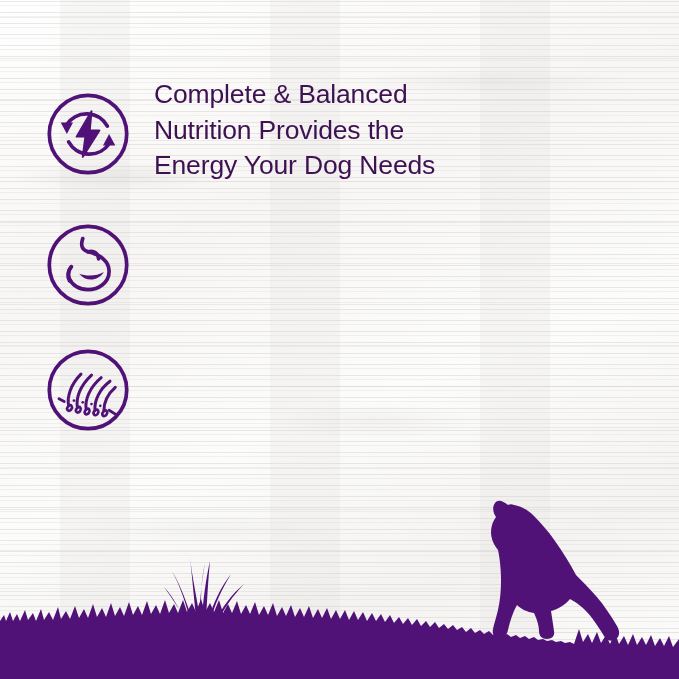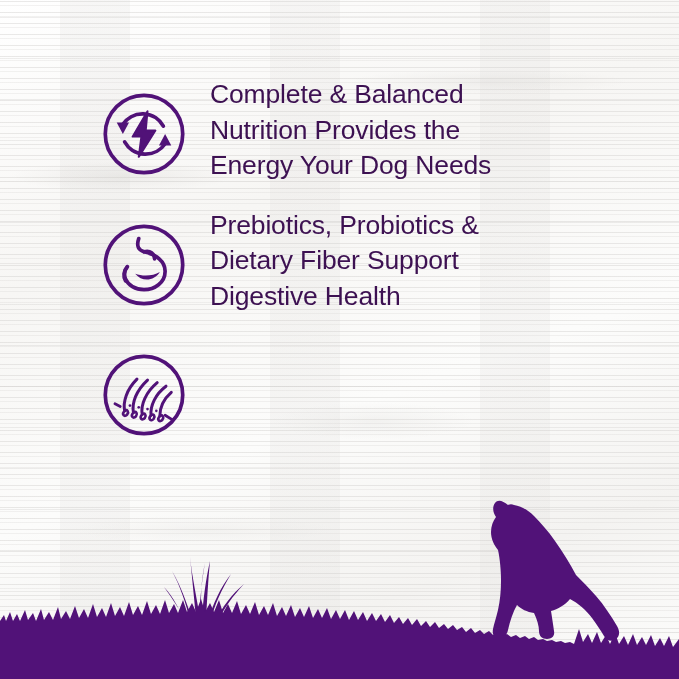--- a/index.html
+++ b/index.html
@@ -82,21 +82,21 @@
   .benefits {
     position: absolute;
     top: 75px;
     left: 0;
     width: 679px;
   }
   .benefit-row {
     display: flex;
     align-items: flex-start;
     margin-bottom: 22px;
-    padding-left: 100px;
+    padding-left: 44px;
   }
   .benefit-icon {
     flex: 0 0 auto;
     width: 88px;
     height: 88px;
     margin-top: 15px;
   }
   .benefit-icon svg {
     display: block;
     width: 88px;
@@ -172,23 +172,20 @@
                    C 40 78 32 73 29 66
                    C 27 61 28 56 31 52" fill="none" stroke="#511278" stroke-width="4.2" stroke-linecap="round" stroke-linejoin="round"></path>
 
           <path d="M 50 35 C 57 33 62 37 62 43" fill="none" stroke="#511278" stroke-width="4.2" stroke-linecap="round"></path>
 
           <path d="M 31 52 C 27 56 26 63 29 68" fill="none" stroke="#511278" stroke-width="4.2" stroke-linecap="round"></path>
 
           <path d="M 40 60 C 48 70 62 68 68 58 C 60 63 48 63 40 60 Z" fill="#511278"></path>
         </svg>
       </div>
-      <div class="benefit-text">Prebiotics, Probiotics &amp;
-Dietary Fiber Support
-Digestive Health</div>
     </div>
 
     <div class="benefit-row">
       <div class="benefit-icon">
         <svg viewBox="0 0 100 100" xmlns="http://www.w3.org/2000/svg">
           <circle cx="50" cy="50" r="44" fill="none" stroke="#511278" stroke-width="4.2"></circle>
           <g fill="none" stroke="#511278" stroke-width="3.4" stroke-linecap="round">
 
             <path d="M 28 68 C 26 58 30 44 42 32"></path>
             <path d="M 28 68 C 24 72 28 76 31 72 C 33 69 31 66 28 68 Z" stroke-width="3"></path>

